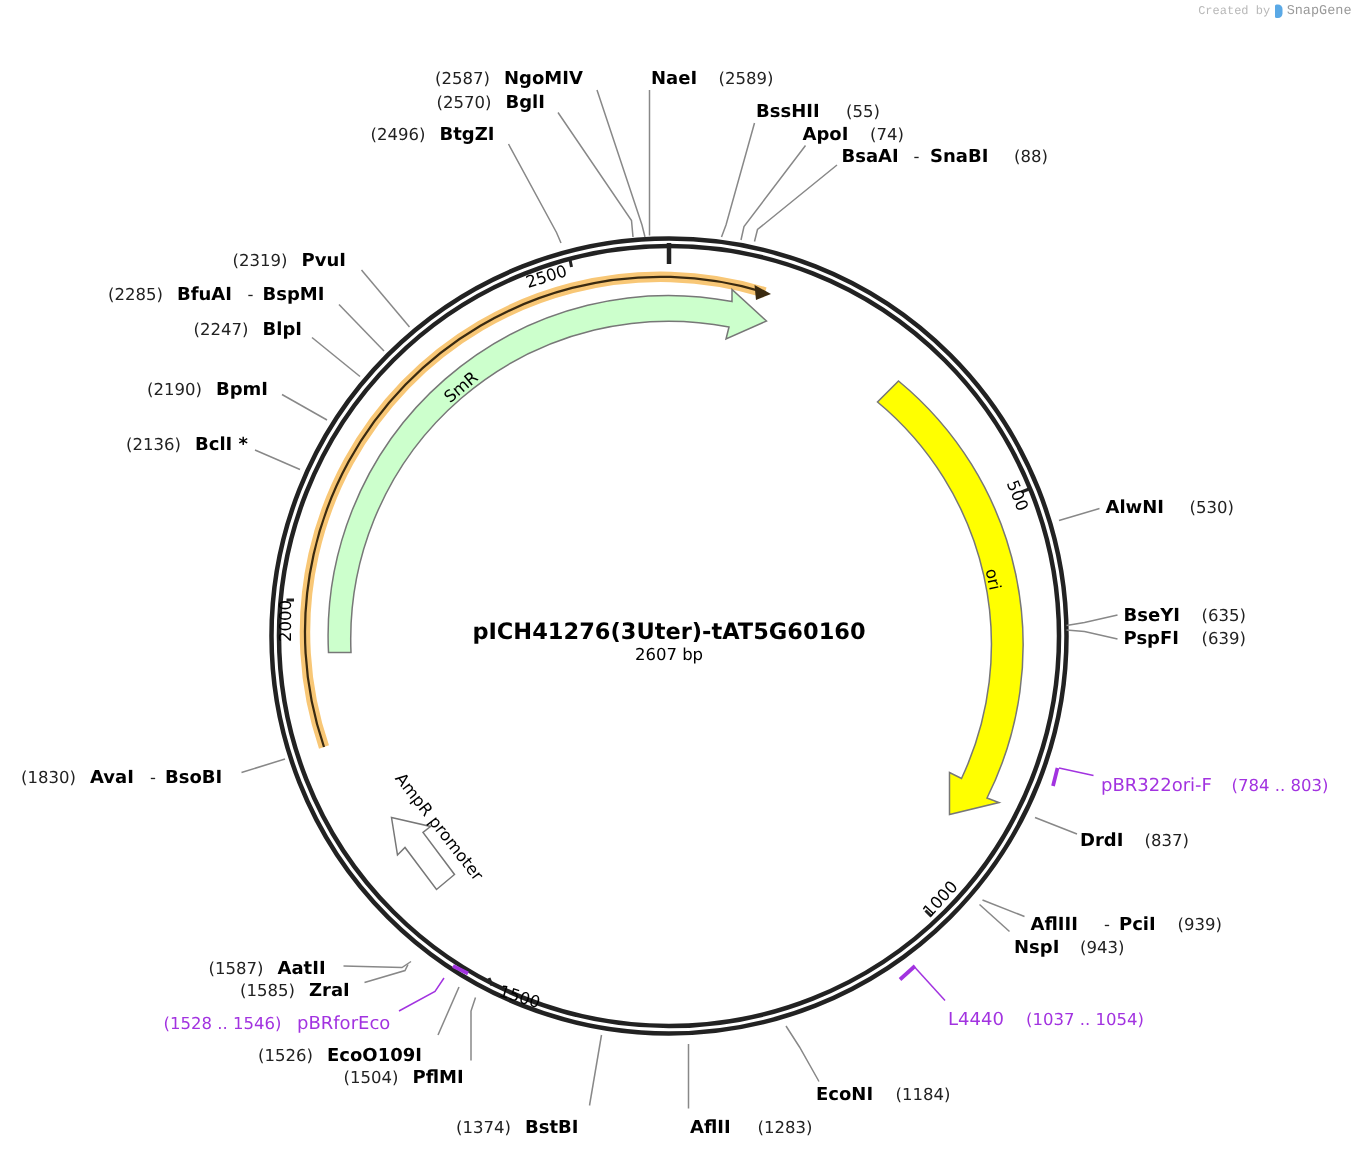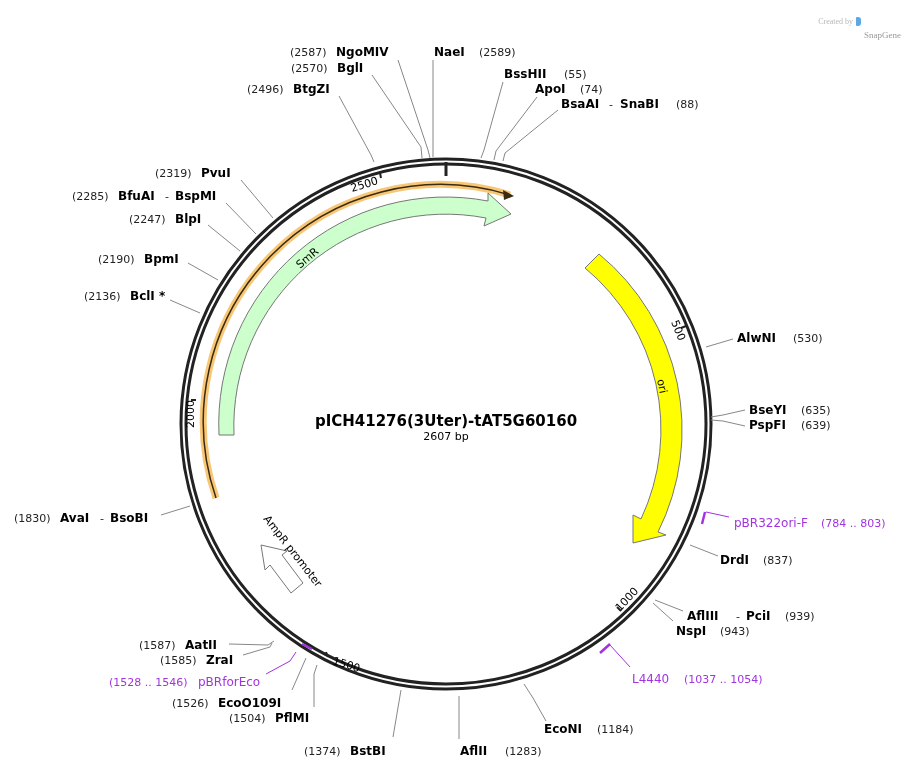--- a/index.html
+++ b/index.html
@@ -1,20 +1,20 @@
 <!DOCTYPE html>
 <html><head>
 <meta charset="utf-8">
 <style>
   html, body { margin:0; padding:0; background:#ffffff; }
   body { width:907px; height:769px; position:relative; overflow:hidden; font-family:"DejaVu Sans", sans-serif; }
   svg { position:absolute; left:0; top:0; }
-  .credit { position:absolute; right:6px; top:2px; font-size:8px; color:#b8b8b8; font-family:Liberation Serif, serif; display:flex; align-items:center; gap:3px; }
+  .credit { position:absolute; right:6px; top:2px; font-size:8px; color:#b8b8b8; font-family:Liberation Mono, monospace; display:flex; align-items:flex-end; gap:3px; }
   .credit .logo { width:5px; height:9px; background:#5aa9e6; border-radius:1px 3px 3px 1px; display:inline-block; }
-  .credit .brand { color:#9a9a9a; font-size:9px;margin-top:28px; }
+  .credit .brand { color:#9a9a9a; font-size:9px; }
   .enz-name { font-weight:bold; font-size:12px; fill:#000; }
   .enz-pos { font-size:11px; fill:#222; }
   .primer { font-size:12px; fill:#a233e0; }
   .primer-pos { font-size:11px; fill:#a233e0; }
   .tick-label { font-size:11px; fill:#000; }
   .title { font-weight:bold; font-size:15px; fill:#000; }
   .subtitle { font-size:11px; fill:#000; }
   .feat-label { font-size:11px; fill:#000; }
 </style>
 </head>

